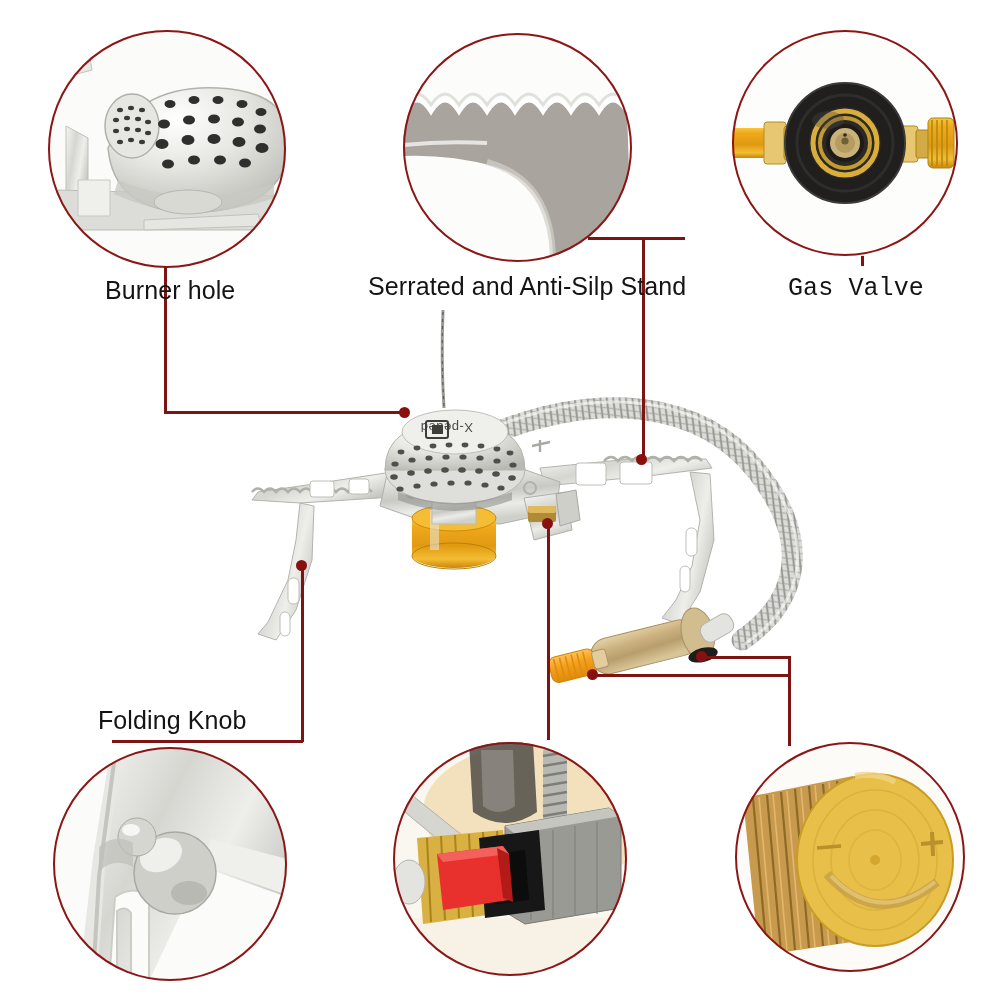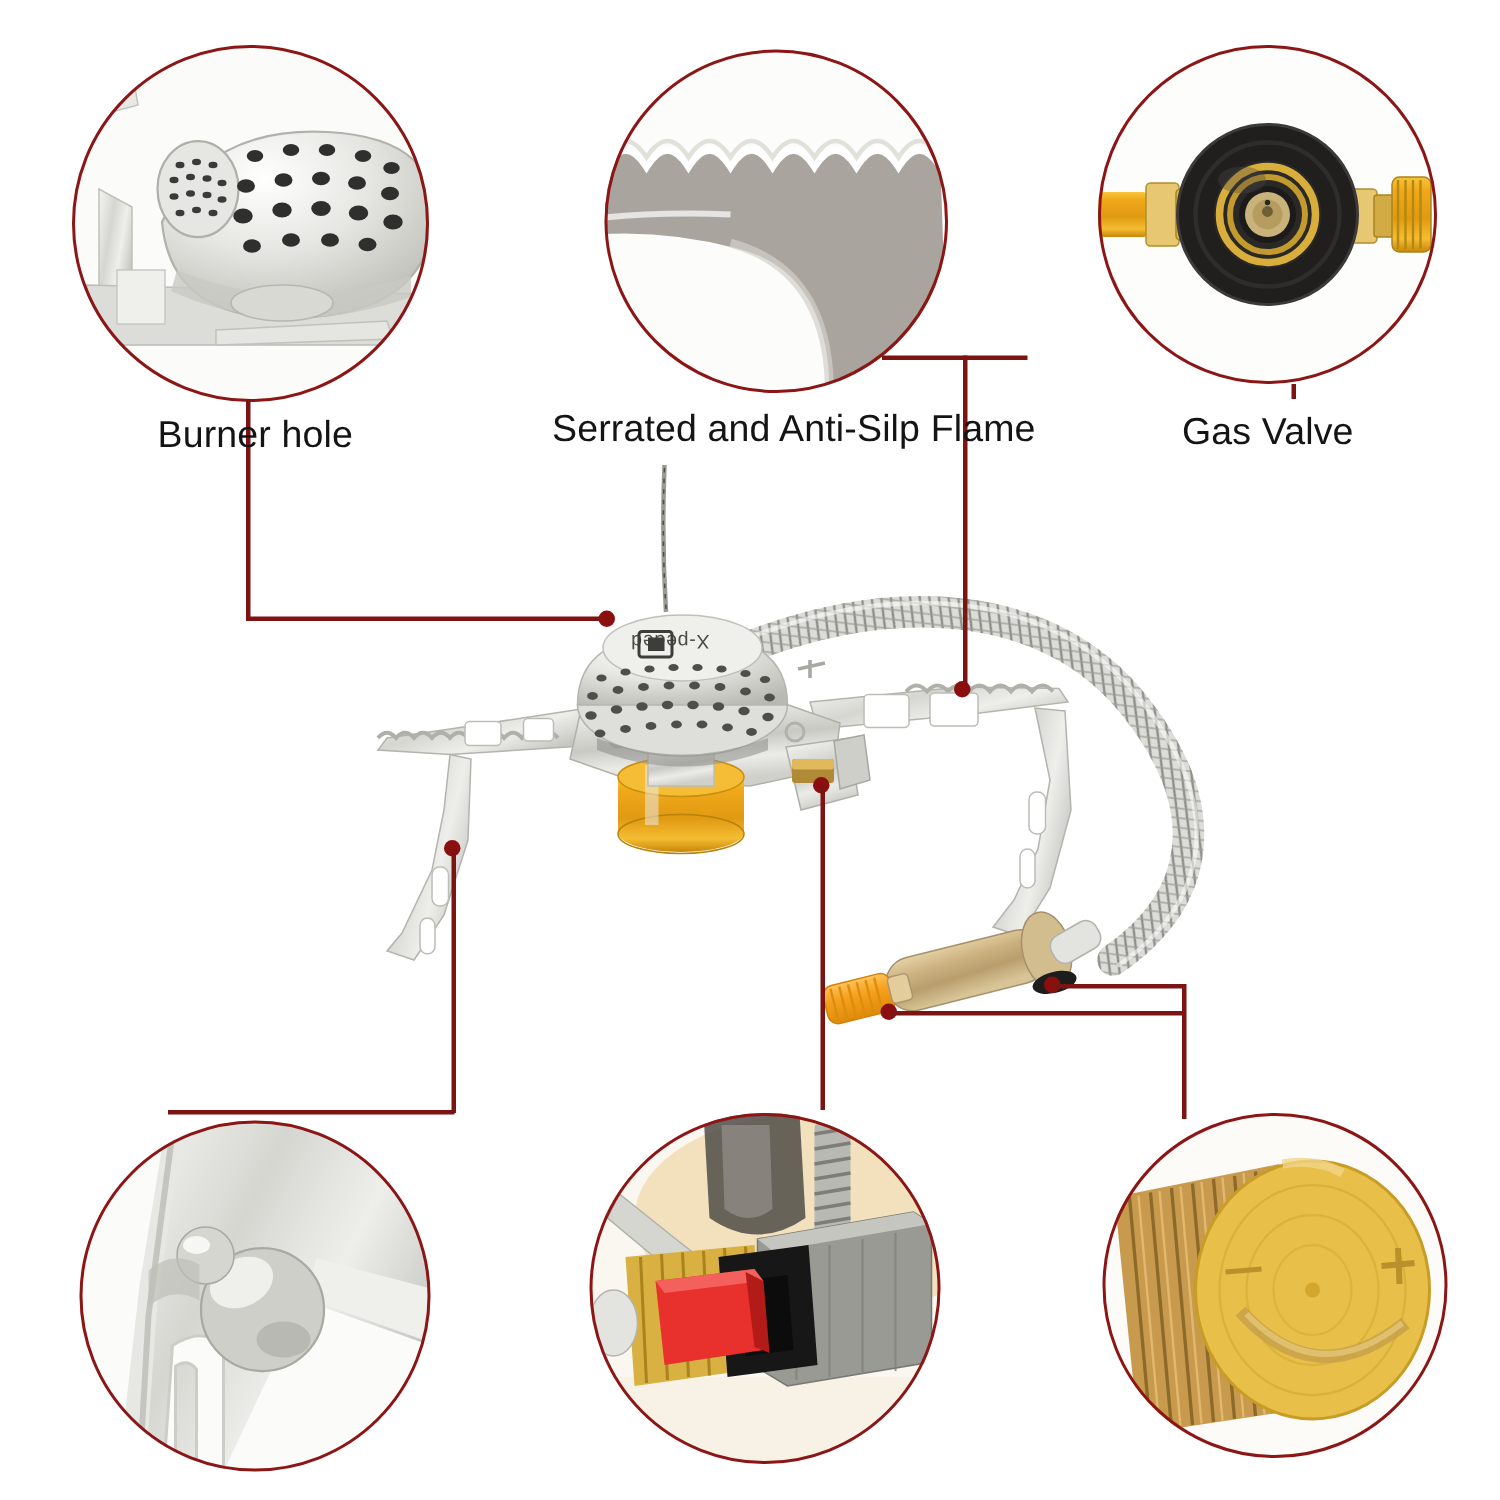--- a/index.html
+++ b/index.html
@@ -452,20 +452,21 @@
   <div class="dot" style="left:696px;top:651px;"></div>
   <div class="lead lead-h" style="left:702px;top:656px;width:88px;"></div>
   <div class="dot" style="left:587px;top:669px;"></div>
   <div class="lead lead-h" style="left:593px;top:674px;width:197px;"></div>
   <div class="lead lead-v" style="left:788px;top:656px;height:90px;"></div>
 
   <div class="lead lead-v" style="left:861px;top:256px;height:0px;"></div>
 
   <div class="label" style="left:105px;top:276px;">Burner hole</div>
 
-  <div class="label" style="left:368px;top:272px;">Serrated and Anti-Silp Flame</div>
-
-  <div class="label" style="left:788px;top:274px;">Gas Valve</div>
-
+  <div class="label" style="left:368px;top:272px;">Serrated and Anti-Silp Stand</div>
+
+  <div class="label" style="left:788px;top:274px;font-family:Liberation Mono, monospace;">Gas Valve</div>
+
+  <div class="label" style="left:98px;top:706px;">Folding Knob</div>
 
 
 
 </div>
 
 </body></html>

